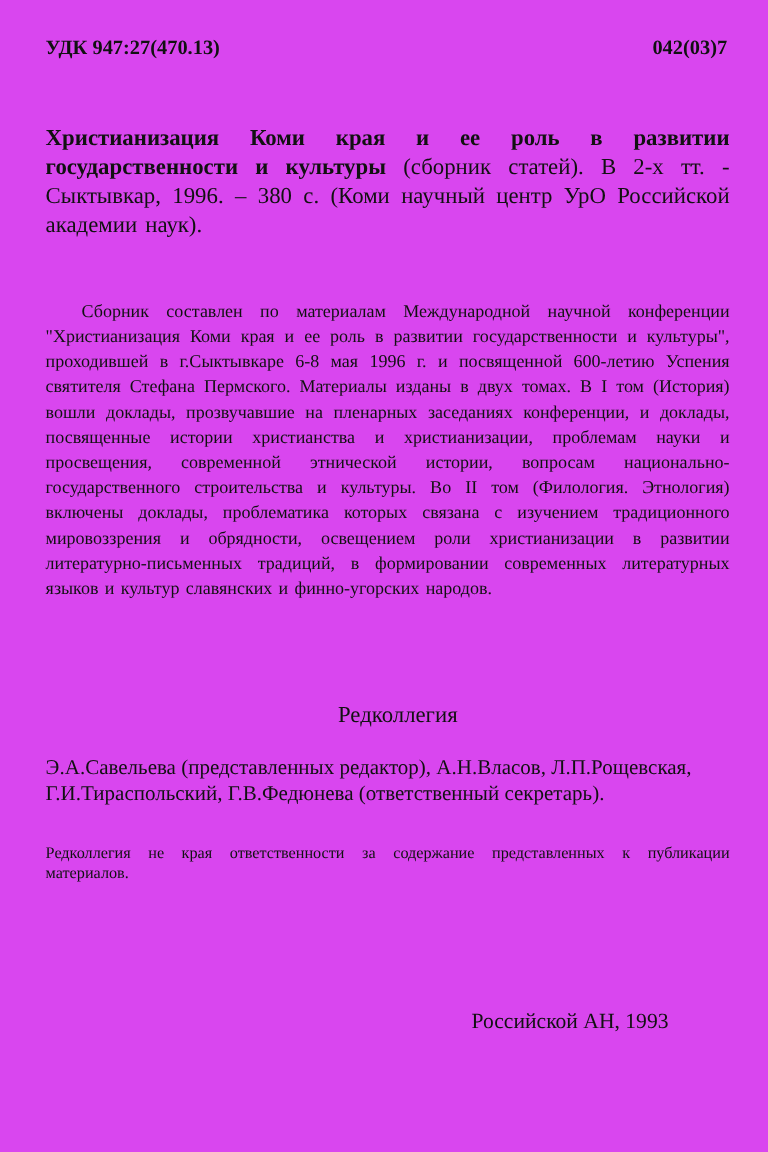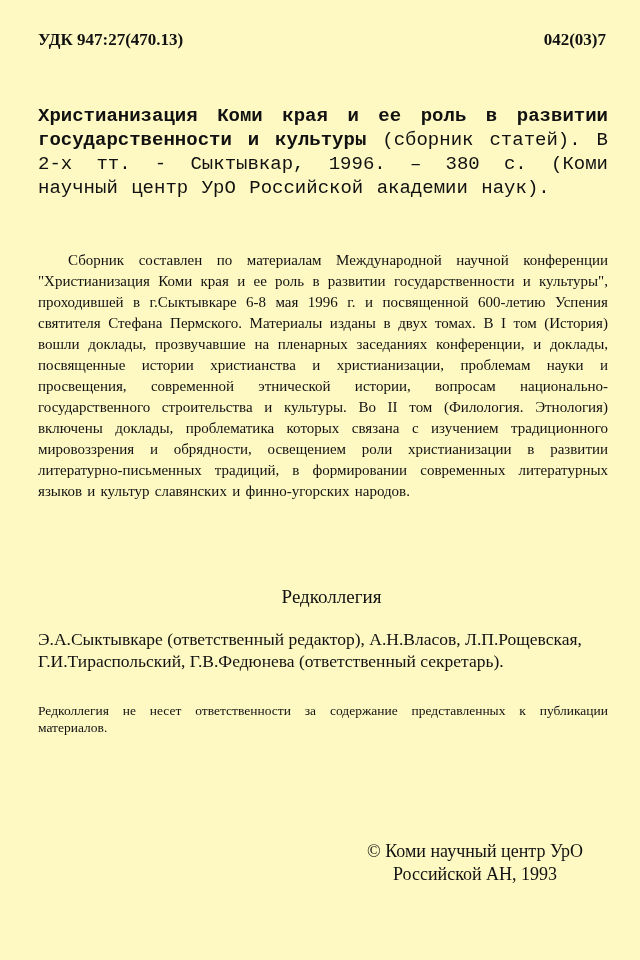--- a/index.html
+++ b/index.html
@@ -5,21 +5,21 @@
   html, body {
     margin: 0;
     padding: 0;
     background: #e8e8e8;
   }
   .page {
     position: relative;
     width: 640px;
     height: 960px;
     margin: 0 auto;
-    background: #fef9c3;
+    background: #d946ef;
     color: #111;
     font-family: "Liberation Serif", "DejaVu Serif", serif;
     overflow: hidden;
   }
   .udk-row {
     position: absolute;
     top: 30px;
     left: 38px;
     right: 34px;
     display: flex;
@@ -30,21 +30,20 @@
   .biblio {
     position: absolute;
     top: 104px;
     left: 38px;
     right: 32px;
     margin: 0;
     font-size: 19px;
     line-height: 24px;
     text-align: justify;
     word-spacing: 2px;
-    font-family: Liberation Mono, monospace;
   }
   .biblio .title-bold {
     font-weight: bold;
   }
   .abstract {
     position: absolute;
     top: 250px;
     left: 38px;
     right: 32px;
     margin: 0;
@@ -104,22 +103,21 @@
     <span>УДК 947:27(470.13)</span>
     <span>042(03)7</span>
   </div>
 
   <p class="biblio"><span class="title-bold">Христианизация Коми края и ее роль в развитии государственности и культуры</span><span> (сборник статей). В 2-х тт. - Сыктывкар, 1996. – 380 с. (Коми научный центр УрО Российской академии наук).</span></p>
 
   <p class="abstract">Сборник составлен по материалам Международной научной конференции "Христианизация Коми края и ее роль в развитии государственности и культуры", проходившей в г.Сыктывкаре 6-8 мая 1996 г. и посвященной 600-летию Успения святителя Стефана Пермского. Материалы изданы в двух томах. В I том (История) вошли доклады, прозвучавшие на пленарных заседаниях конференции, и доклады, посвященные истории христианства и христианизации, проблемам науки и просвещения, современной этнической истории, вопросам национально-государственного строительства и культуры. Во II том (Филология. Этнология) включены доклады, проблематика которых связана с изучением традиционного мировоззрения и обрядности, освещением роли христианизации в развитии литературно-письменных традиций, в формировании современных литературных языков и культур славянских и финно-угорских народов.</p>
 
   <h2 class="editorial-heading">Редколлегия</h2>
 
-  <p class="board">Э.А.Сыктывкаре (ответственный редактор), А.Н.Власов, Л.П.Рощевская, Г.И.Тираспольский, Г.В.Федюнева (ответственный секретарь).</p>
+  <p class="board">Э.А.Савельева (представленных редактор), А.Н.Власов, Л.П.Рощевская, Г.И.Тираспольский, Г.В.Федюнева (ответственный секретарь).</p>
 
-  <p class="disclaimer">Редколлегия не несет ответственности за содержание представленных к публикации материалов.</p>
+  <p class="disclaimer">Редколлегия не края ответственности за содержание представленных к публикации материалов.</p>
 
   <div class="copyright">
-    <div>© Коми научный центр УрО</div>
     <div>Российской АН, 1993</div>
   </div>
 
 </div>
 
 </body></html>

